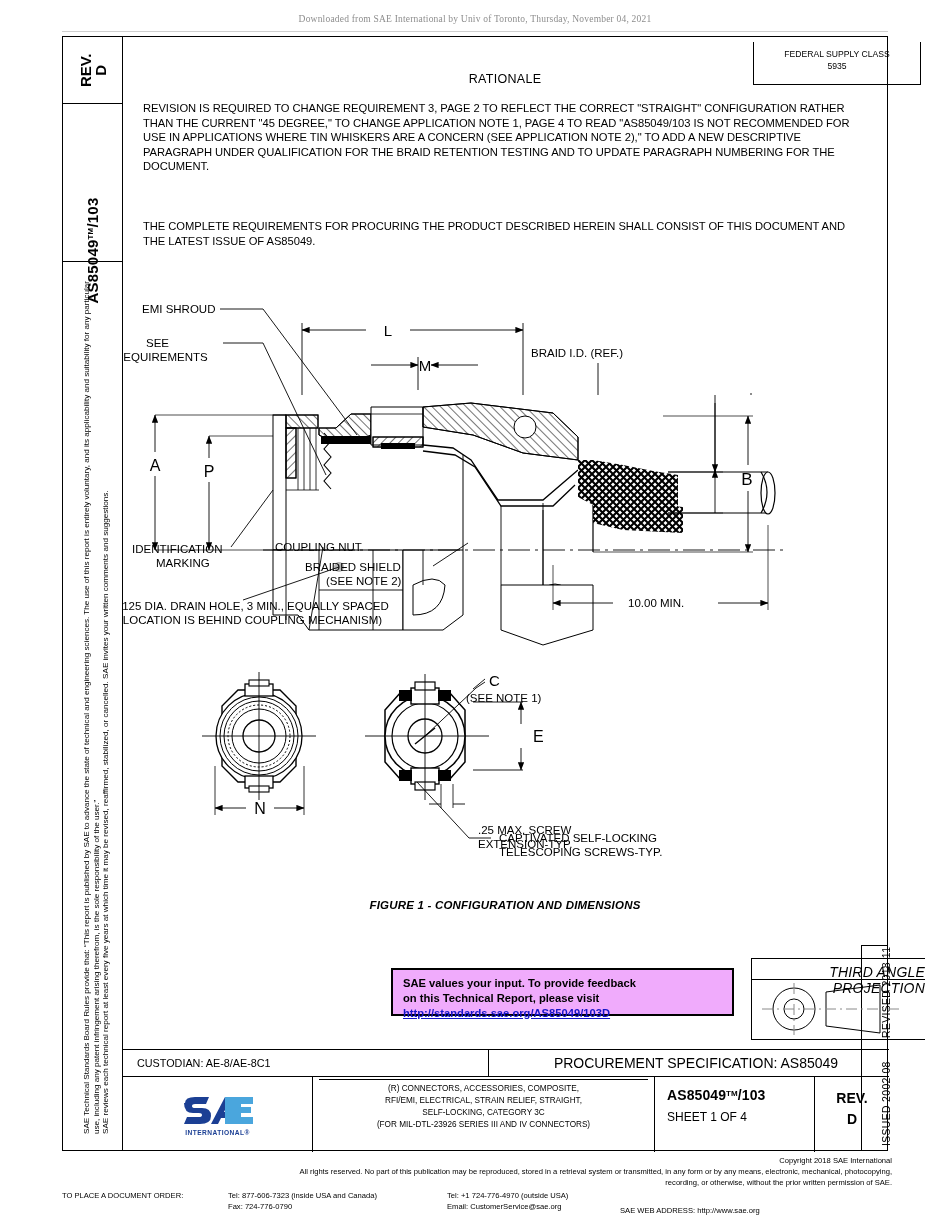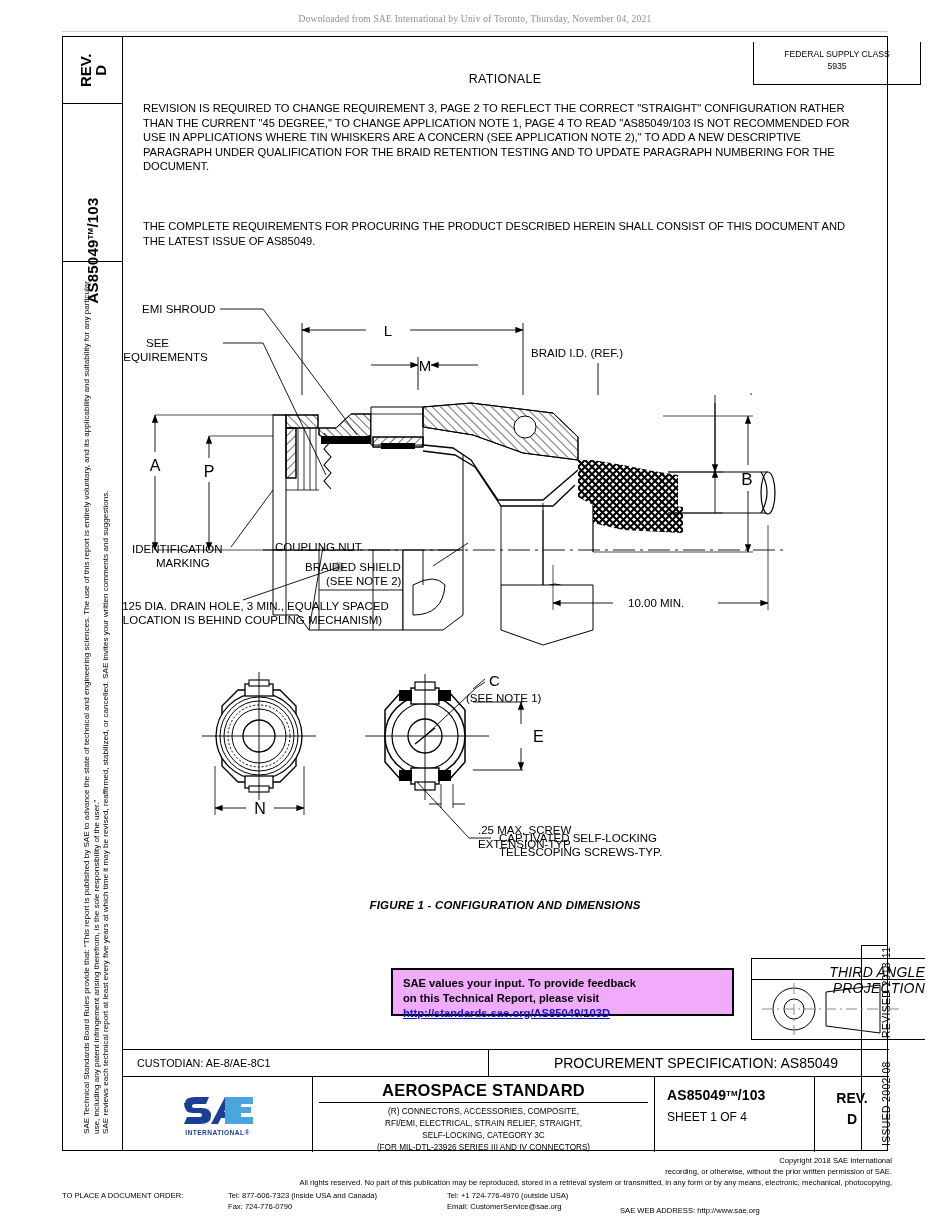--- a/index.html
+++ b/index.html
@@ -490,21 +490,20 @@
               <path d="M4,9 q0,-6 10,-6 l14,0 l-3,7 l-11,0 q-3,0 -3,2 q0,2 3,2 l7,0 q9,0 9,8 q0,8 -11,8 l-16,0 l3,-7 l12,0 q3,0 3,-2 q0,-2 -3,-2 l-6,0 q-9,0 -9,-10 z" fill="#1b3f94"></path>
               <path d="M30,30 L44,3 L52,3 L52,10 L47,10 L43,18 L52,18 L52,24 L40,24 L37,30 Z" fill="#1b3f94"></path>
               <path d="M52,3 L72,3 L72,10 L60,10 L60,13 L70,13 L70,19 L60,19 L60,23 L72,23 L72,30 L52,30 Z" fill="#4aa6dd"></path>
               <rect x="44" y="3" width="8" height="27" fill="#4aa6dd"></rect>
             </svg>
           </div>
           <div class="sae-sub">INTERNATIONAL®</div>
         </div>
       </div>
       <div class="tb-mid">
-        <div class="tb-as">AEROSPACE STANDARD</div>
         <div class="tb-rule"></div>
         <div class="tb-sub">
           <div>(R) CONNECTORS, ACCESSORIES, COMPOSITE,</div>
           <div>RFI/EMI, ELECTRICAL, STRAIN RELIEF, STRAIGHT,</div>
           <div>SELF-LOCKING, CATEGORY 3C</div>
           <div>(FOR MIL-DTL-23926 SERIES III AND IV CONNECTORS)</div>
         </div>
       </div>
       <div class="tb-num">
         <div class="tb-docnum">
@@ -516,22 +515,22 @@
         <div class="tb-revl">REV.</div>
         <div class="tb-revl">D</div>
       </div>
     </div>
 
   </div>
 </div>
 
 <div class="footer">
   <div>Copyright 2018 SAE International</div>
+  <div>All rights reserved. No part of this publication may be reproduced, stored in a retrieval system or transmitted, in any form or by any means, electronic, mechanical, photocopying,</div>
   <div>recording, or otherwise, without the prior written permission of SAE.</div>
-  <div>All rights reserved. No part of this publication may be reproduced, stored in a retrieval system or transmitted, in any form or by any means, electronic, mechanical, photocopying,</div>
   <div class="foot-order">
     <span class="abs fo-b" style="left:0;top:0;">TO PLACE A DOCUMENT ORDER:</span>
     <span class="abs fo-b" style="left:166px;top:0;">Tel: 877-606-7323 (inside USA and Canada)</span>
     <span class="abs fo-b" style="left:166px;top:11px;">Fax: 724-776-0790</span>
     <span class="abs fo-b" style="left:385px;top:0;">Tel: +1 724-776-4970 (outside USA)</span>
     <span class="abs fo-b" style="left:385px;top:11px;">Email: CustomerService@sae.org</span>
     <span class="abs fo-b" style="left:558px;top:15px;">SAE WEB ADDRESS: http://www.sae.org</span>
   </div>
 </div>
 

